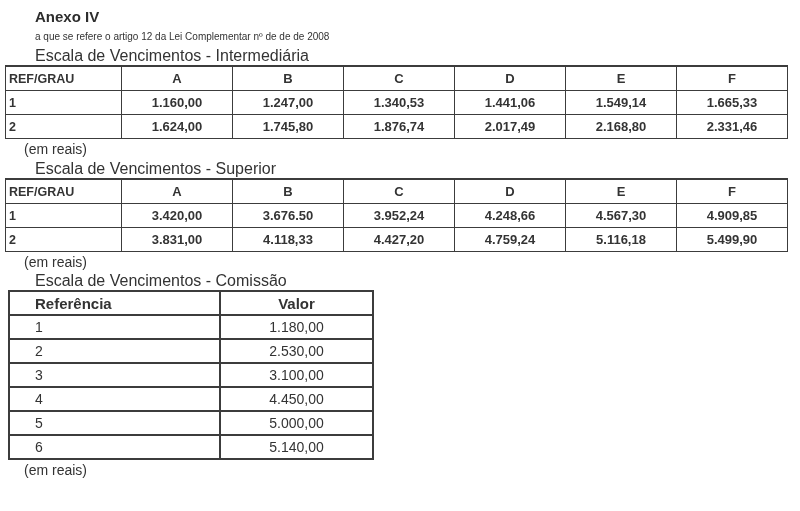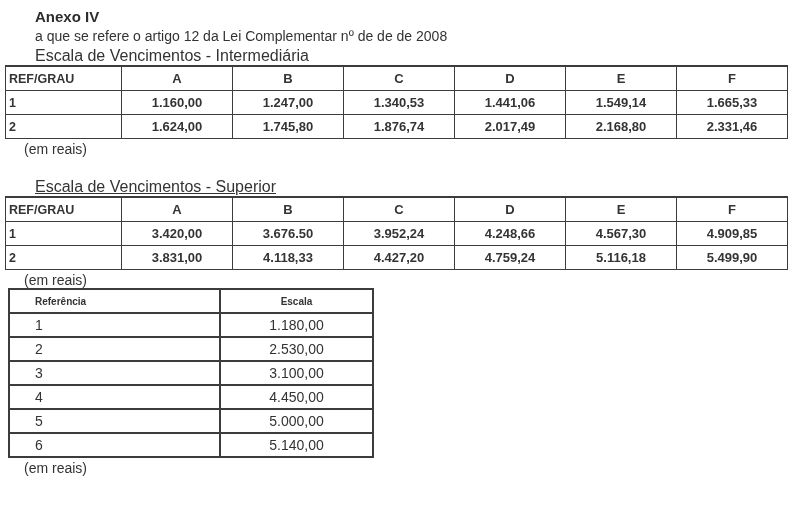--- a/index.html
+++ b/index.html
@@ -12,27 +12,27 @@
   }
   .page { padding-top: 8px; }
 
   .doc-title {
     margin: 0 0 0 35px;
     font-size: 15px; font-weight: bold; line-height: 17px;
     color: #2d2d2d;
   }
   .doc-subtitle {
     margin: 3px 4px 0 35px;
-    font-size: 14px; line-height: 17px;
+    font-size: 10px; line-height: 17px;
   }
   .section-heading {
     margin: 2px 0 1px 35px;
     font-size: 16px; line-height: 17px;
   }
-  .section-heading.sp { margin-top: 21px; text-decoration: underline; }
+  .section-heading.sp { margin-top: 3px; }
 
   table.scale {
     border-collapse: collapse;
     table-layout: fixed;
     margin-left: 5px;
     width: 783px;
   }
   table.scale th, table.scale td {
     border: 1px solid #3c3c3c;
     height: 23px;
@@ -64,21 +64,21 @@
     width: 366px;
   }
   table.comissao th, table.comissao td {
     border: 2px solid #3c3c3c;
     height: 22px;
     padding: 0;
     color: #333333;
     white-space: nowrap;
     overflow: hidden;
   }
-  table.comissao th { font-size: 10px; font-weight: bold; }
+  table.comissao th { font-size: 15px; font-weight: bold; }
   table.comissao td { font-size: 14px; font-weight: normal; }
   table.comissao .ref-col2 { width: 184px; text-align: left; padding-left: 25px; }
   table.comissao .val-col2 { text-align: center; }
 </style>
 </head>
 <body>
 
 <div class="page">
 
   <div class="doc-title">Anexo IV</div>
@@ -149,25 +149,26 @@
         <td class="val-cell">4.118,33</td>
         <td class="val-cell">4.427,20</td>
         <td class="val-cell">4.759,24</td>
         <td class="val-cell">5.116,18</td>
         <td class="val-cell">5.499,90</td>
       </tr>
     </tbody>
   </table>
   <div class="footnote">(em reais)</div>
 
+  <div class="section-heading">Escala de Vencimentos - Comissão</div>
   <table class="comissao">
     <thead>
       <tr>
         <th class="ref-col2">Referência</th>
-        <th class="val-col2">Escala</th>
+        <th class="val-col2">Valor</th>
       </tr>
     </thead>
     <tbody>
       <tr>
         <td class="ref-col2">1</td>
         <td class="val-col2">1.180,00</td>
       </tr>
       <tr>
         <td class="ref-col2">2</td>
         <td class="val-col2">2.530,00</td>

